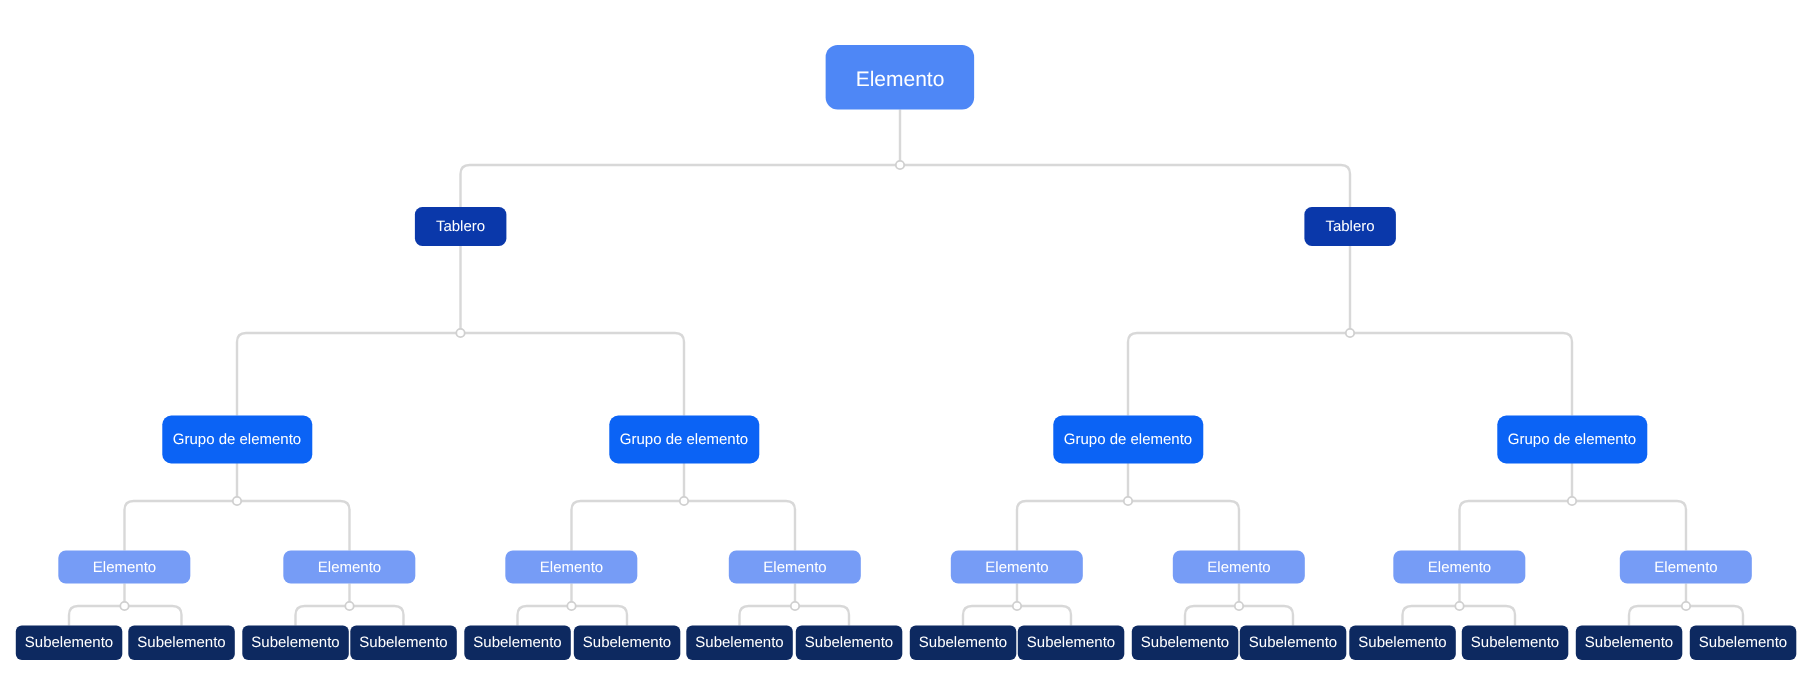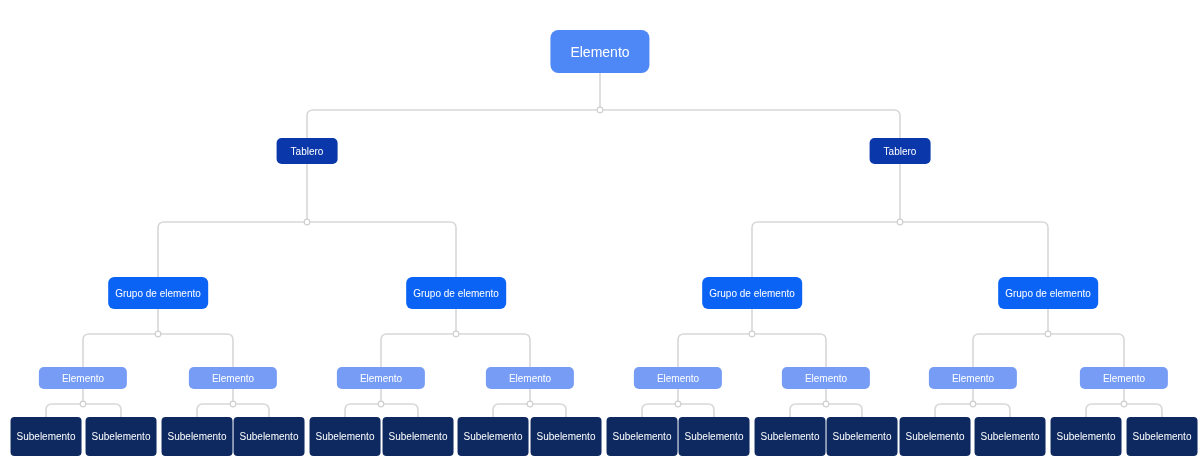--- a/index.html
+++ b/index.html
@@ -56,21 +56,21 @@
   }
   .node.element {
     background: var(--element_blue, #769cf6);
     height: 22px;
     padding: 0 23px;
     border-radius: 5px;
     font-size: 10px;
   }
   .node.subelement {
     background: var(--subelement_navy, #0d2960);
-    height: 39px;
+    height: 23px;
     padding: 0 6px;
     border-radius: 4px;
     font-size: 10px;
   }
 </style>
 </head>
 <body>
 
 <div class="canvas">
 

